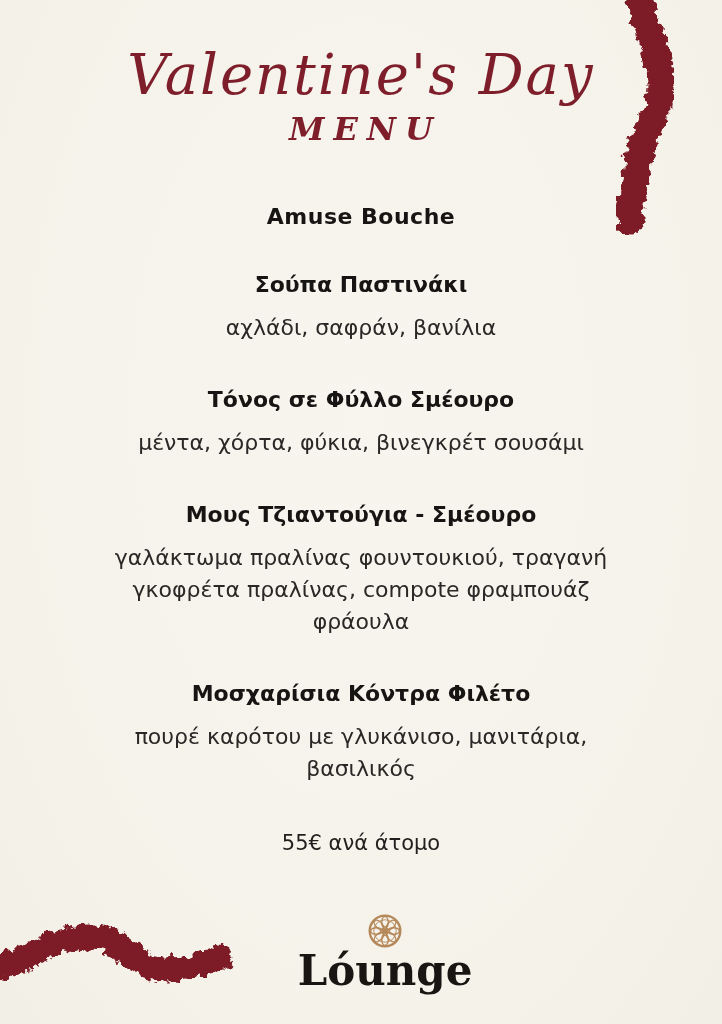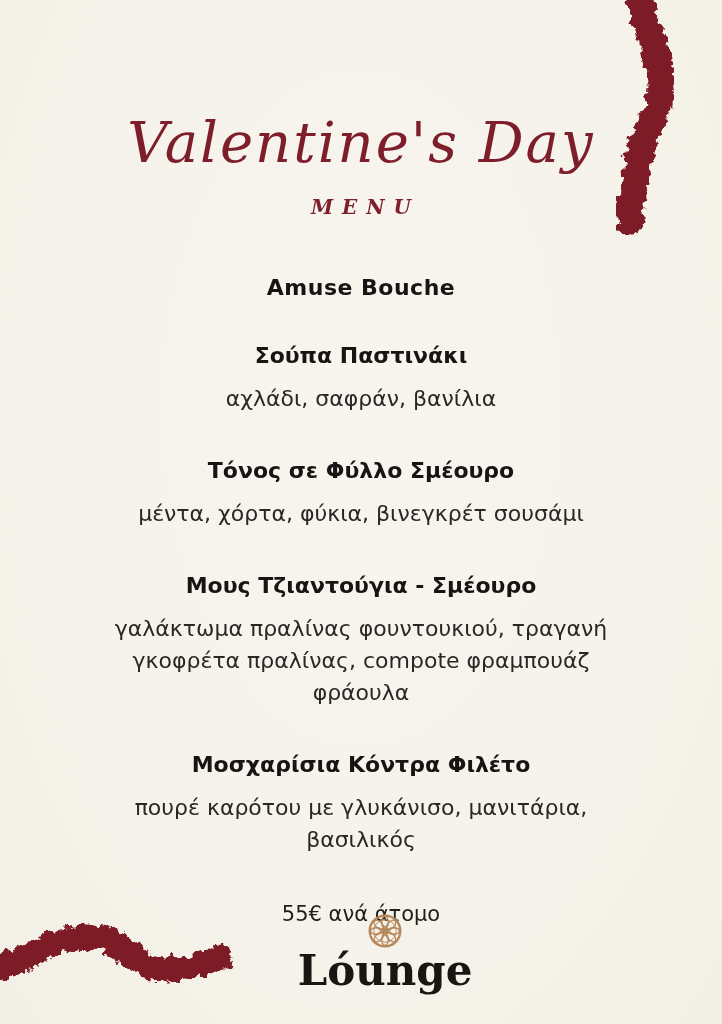--- a/index.html
+++ b/index.html
@@ -24,35 +24,35 @@
   }
   .deco.top-right { top: -6px; left: 598px; }
   .deco.bottom-left { top: 903px; left: -6px; }
 
   .content {
     position: relative;
     width: 100%;
     text-align: center;
   }
   .title {
-    padding-top: 112px;
+    padding-top: 44px;
     font-family: "DejaVu Serif", "Liberation Serif", serif;
     font-style: italic;
     font-weight: 500;
     font-size: 56px;
     line-height: 1.1;
     letter-spacing: 2px;
     color: #7e1e2b;
   }
   .subtitle {
-    margin-top: 21px;
+    margin-top: 4px;
     font-family: "DejaVu Serif", "Liberation Serif", serif;
     font-style: italic;
     font-weight: bold;
-    font-size: 20px;
+    font-size: 32px;
     letter-spacing: 9px;
     text-indent: 9px;
     color: #7e1e2b;
   }
   .amuse {
     margin-top: 56px;
     font-size: 22px;
     font-weight: bold;
     letter-spacing: 0.5px;
     color: #171513;

